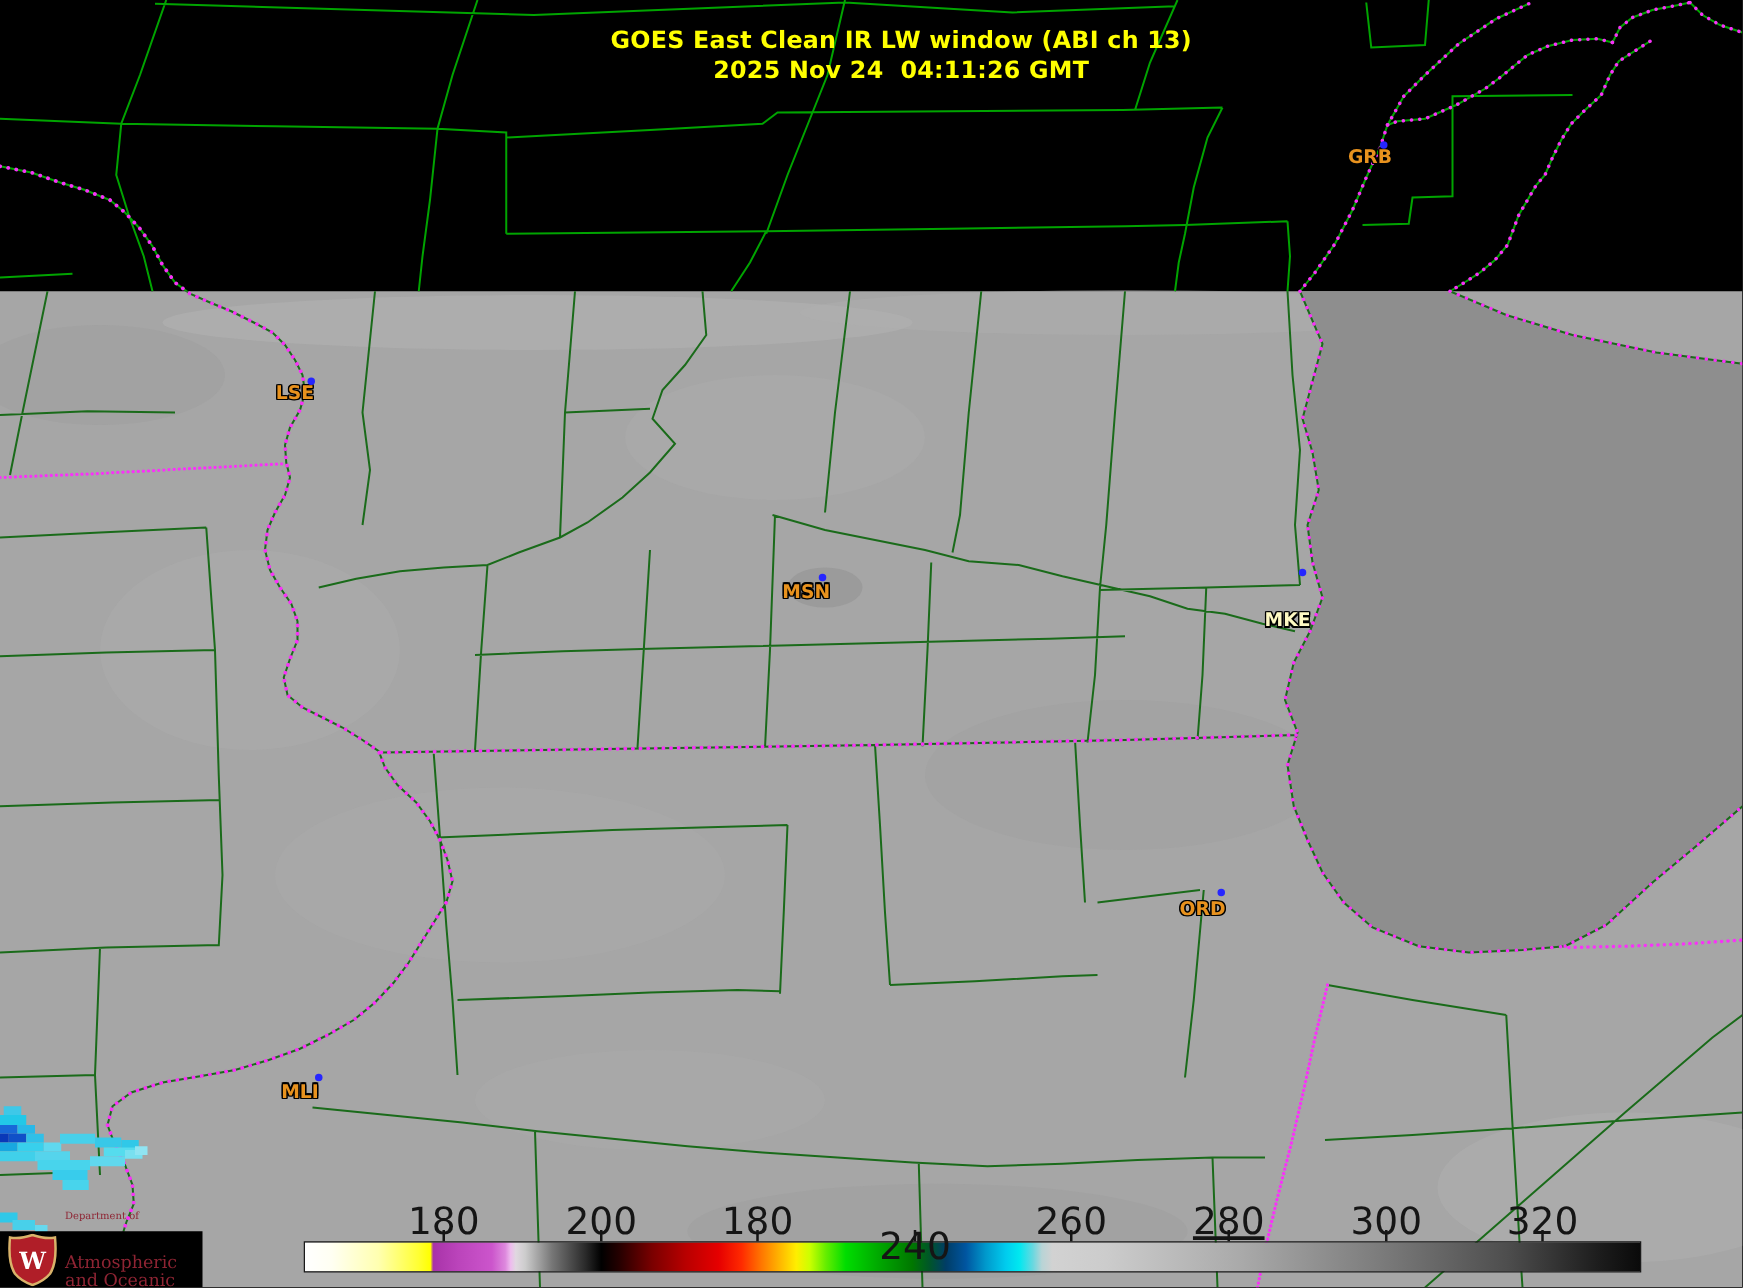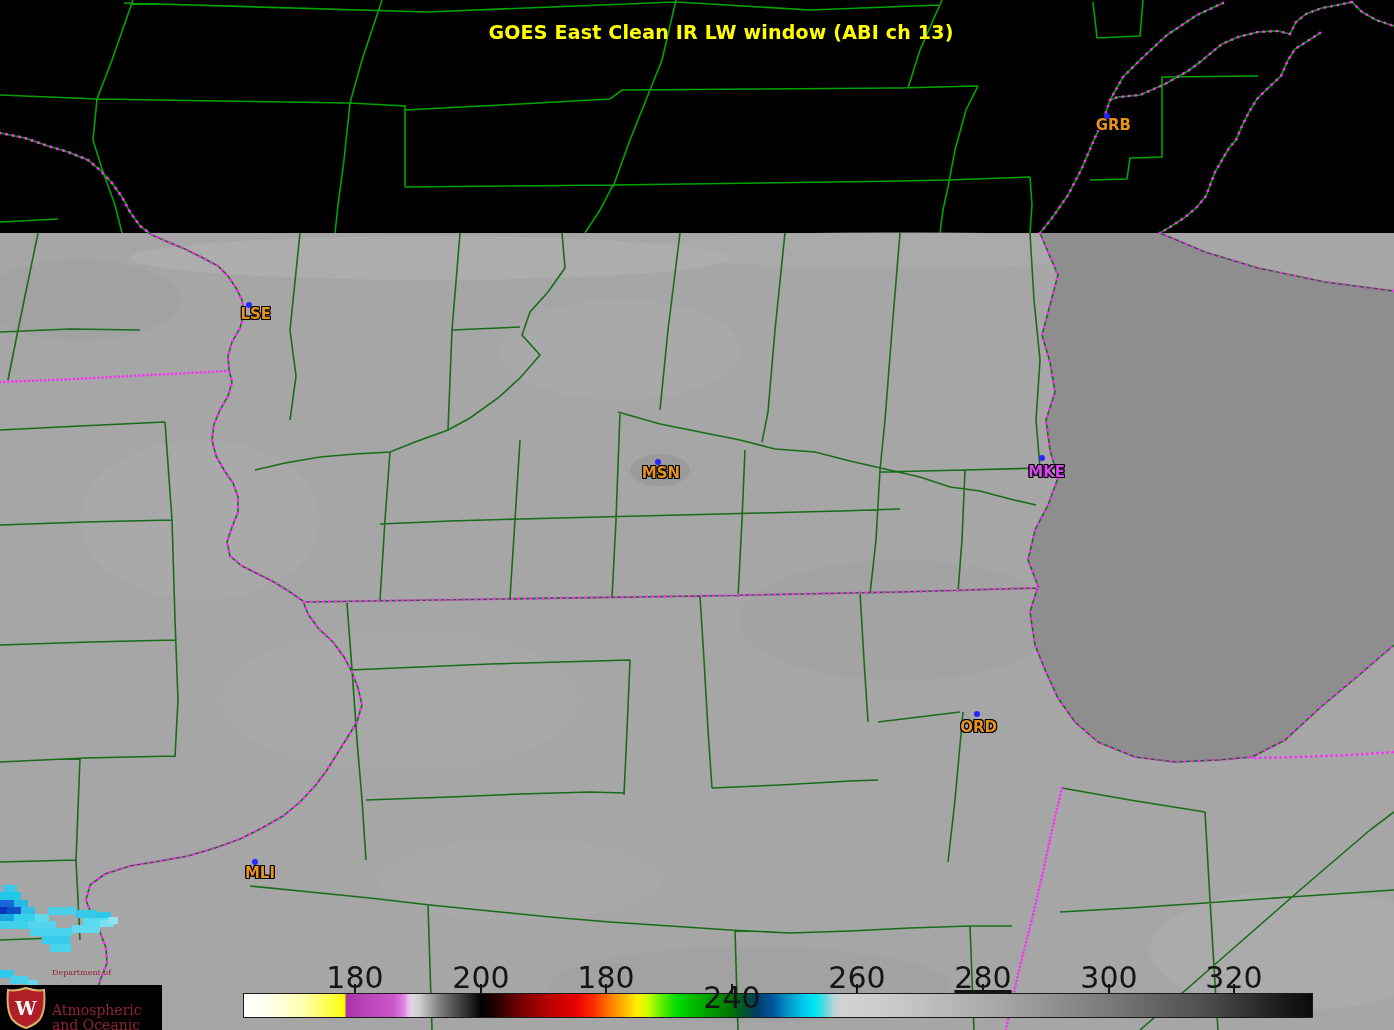--- a/index.html
+++ b/index.html
@@ -2,21 +2,21 @@
 <html><head>
 <meta charset="utf-8">
 <style>
   html,body{margin:0;padding:0;background:#000;}
   #stage{position:relative;width:1394px;height:1030px;overflow:hidden;
          font-family:"DejaVu Sans","Liberation Sans",sans-serif;background:#000;}
   #map-svg{position:absolute;left:0;top:0;}
   #title-block{position:absolute;left:0;right:0;top:20px;text-align:center;pointer-events:none;padding-left:48px;}
   .title-line{font-weight:bold;font-size:19px;line-height:24px;white-space:pre;
               letter-spacing:.2px;}
-  .station-label{position:absolute;width:70px;margin-left:-35px;text-align:right;
+  .station-label{position:absolute;width:70px;margin-left:-35px;text-align:center;
       font-weight:bold;font-size:15px;line-height:17px;
       text-shadow:-1px -1px 0 #000,1px -1px 0 #000,-1px 1px 0 #000,1px 1px 0 #000,
                   -1px 0 0 #000,1px 0 0 #000,0 -1px 0 #000,0 1px 0 #000;}
   .station-dot{position:absolute;width:6px;height:6px;border-radius:50%;}
   #colorbar-wrap{position:absolute;left:0;top:0;}
   #colorbar{position:absolute;border:1px solid #1a1a1a;box-sizing:border-box;}
   .cb-tick-label{position:absolute;width:80px;margin-left:-40px;text-align:center;
       font-size:30px;color:#151515;}
   .cb-tick-mark{position:absolute;width:2px;height:9px;background:#151515;}
   #logo{position:absolute;left:0;top:985px;width:162px;height:45px;background:#000;
@@ -91,30 +91,31 @@
       <rect x="108" y="917" width="10" height="7" fill="#90e4f2"></rect>
       <rect x="42" y="936" width="28" height="8" fill="#38ccec"></rect>
       <rect x="50" y="944" width="21" height="8" fill="#48d4ec"></rect>
       <rect x="0" y="970" width="14" height="8" fill="#30c8e8"></rect>
       <rect x="10" y="976" width="18" height="8" fill="#48d0ea"></rect>
       <rect x="28" y="980" width="10" height="6" fill="#66d8ee"></rect>
     </svg>
 
   <div id="title-block">
     <div class="title-line" style="color: rgb(255, 255, 0);">GOES East Clean IR LW window (ABI ch 13)</div>
+    <div class="title-line" style="color: rgb(255, 255, 0);">2025 Nov 24  04:11:26 GMT</div>
   </div>
 
   <div id="stations">
       <div class="station-label" style="left: 1096px; top: 117px; color: rgb(232, 146, 30);">GRB</div>
       <div class="station-dot" style="left: 1104px; top: 113px; background: rgb(38, 38, 255);"></div>
       <div class="station-label" style="left: 236px; top: 306px; color: rgb(232, 146, 30);">LSE</div>
       <div class="station-dot" style="left: 246px; top: 302px; background: rgb(38, 38, 255);"></div>
       <div class="station-label" style="left: 645px; top: 465px; color: rgb(232, 146, 30);">MSN</div>
       <div class="station-dot" style="left: 655px; top: 459px; background: rgb(38, 38, 255);"></div>
-      <div class="station-label" style="left: 1030px; top: 464px; color: #d946ef;">MKE</div>
+      <div class="station-label" style="left: 1030px; top: 488px; color: #fef9c3;">MKE</div>
       <div class="station-dot" style="left: 1039px; top: 455px; background: rgb(38, 38, 255);"></div>
       <div class="station-label" style="left: 962px; top: 719px; color: rgb(232, 146, 30);">ORD</div>
       <div class="station-dot" style="left: 974px; top: 711px; background: rgb(38, 38, 255);"></div>
       <div class="station-label" style="left: 240px; top: 865px; color: rgb(232, 146, 30);">MLI</div>
       <div class="station-dot" style="left: 252px; top: 859px; background: rgb(38, 38, 255);"></div>
     </div>
 
   <div id="colorbar-wrap">
     <div id="colorbar" style="left: 243px; top: 993px; width: 1070px; height: 25px; background: linear-gradient(to right, rgb(255, 255, 255) 0%, rgb(255, 255, 242) 2%, rgb(255, 255, 176) 5.5%, rgb(255, 255, 51) 8.5%, rgb(255, 255, 0) 9.4%, rgb(168, 51, 168) 9.6%, rgb(187, 68, 187) 11.5%, rgb(204, 85, 204) 14%, rgb(221, 136, 221) 15%, rgb(238, 187, 238) 15.4%, rgb(224, 216, 224) 15.8%, rgb(204, 204, 204) 16.5%, rgb(119, 119, 119) 18.5%, rgb(42, 42, 42) 21%, rgb(0, 0, 0) 22.2%, rgb(36, 0, 0) 23.5%, rgb(122, 0, 0) 26%, rgb(184, 0, 0) 28.5%, rgb(230, 0, 0) 31%, rgb(255, 42, 0) 32.7%, rgb(255, 119, 0) 34.2%, rgb(255, 179, 0) 35.5%, rgb(255, 238, 0) 36.8%, rgb(204, 255, 0) 37.8%, rgb(102, 238, 0) 39%, rgb(0, 221, 0) 40.5%, rgb(0, 168, 0) 43%, rgb(0, 119, 0) 45.5%, rgb(0, 85, 42) 46.8%, rgb(0, 61, 102) 48%, rgb(0, 85, 160) 49.5%, rgb(0, 153, 204) 51%, rgb(0, 204, 238) 52.5%, rgb(0, 232, 240) 53.5%, rgb(102, 216, 224) 54.5%, rgb(184, 212, 214) 55.2%, rgb(210, 210, 210) 56%, rgb(204, 204, 204) 60%, rgb(170, 170, 170) 70%, rgb(126, 126, 126) 80%, rgb(78, 78, 78) 90%, rgb(28, 28, 28) 97%, rgb(10, 10, 10) 100%);"></div>
   <div class="cb-tick-label" style="left: 355px; top: 960px;">180</div>

